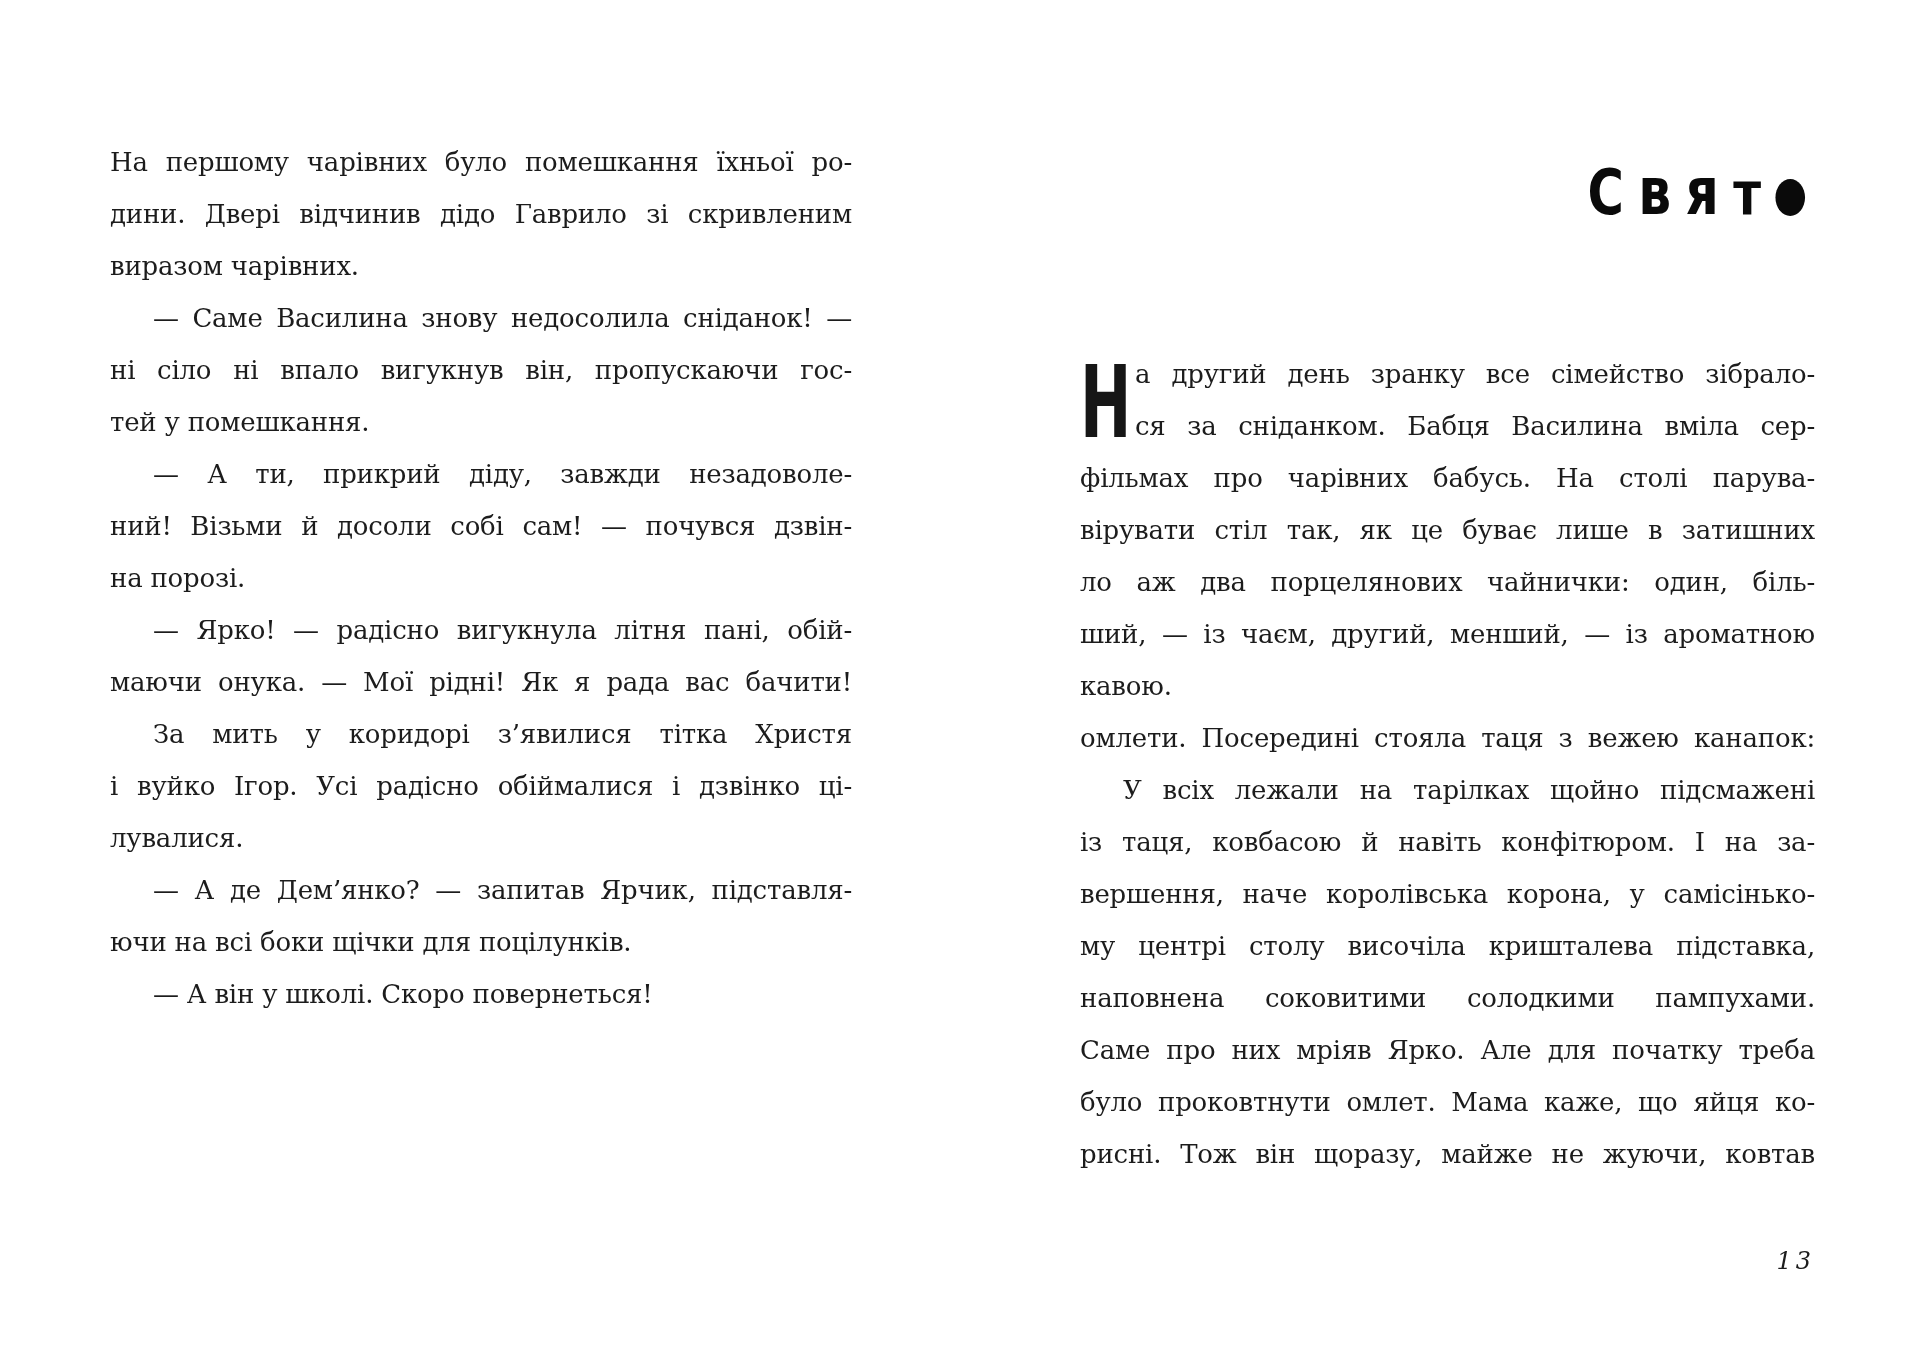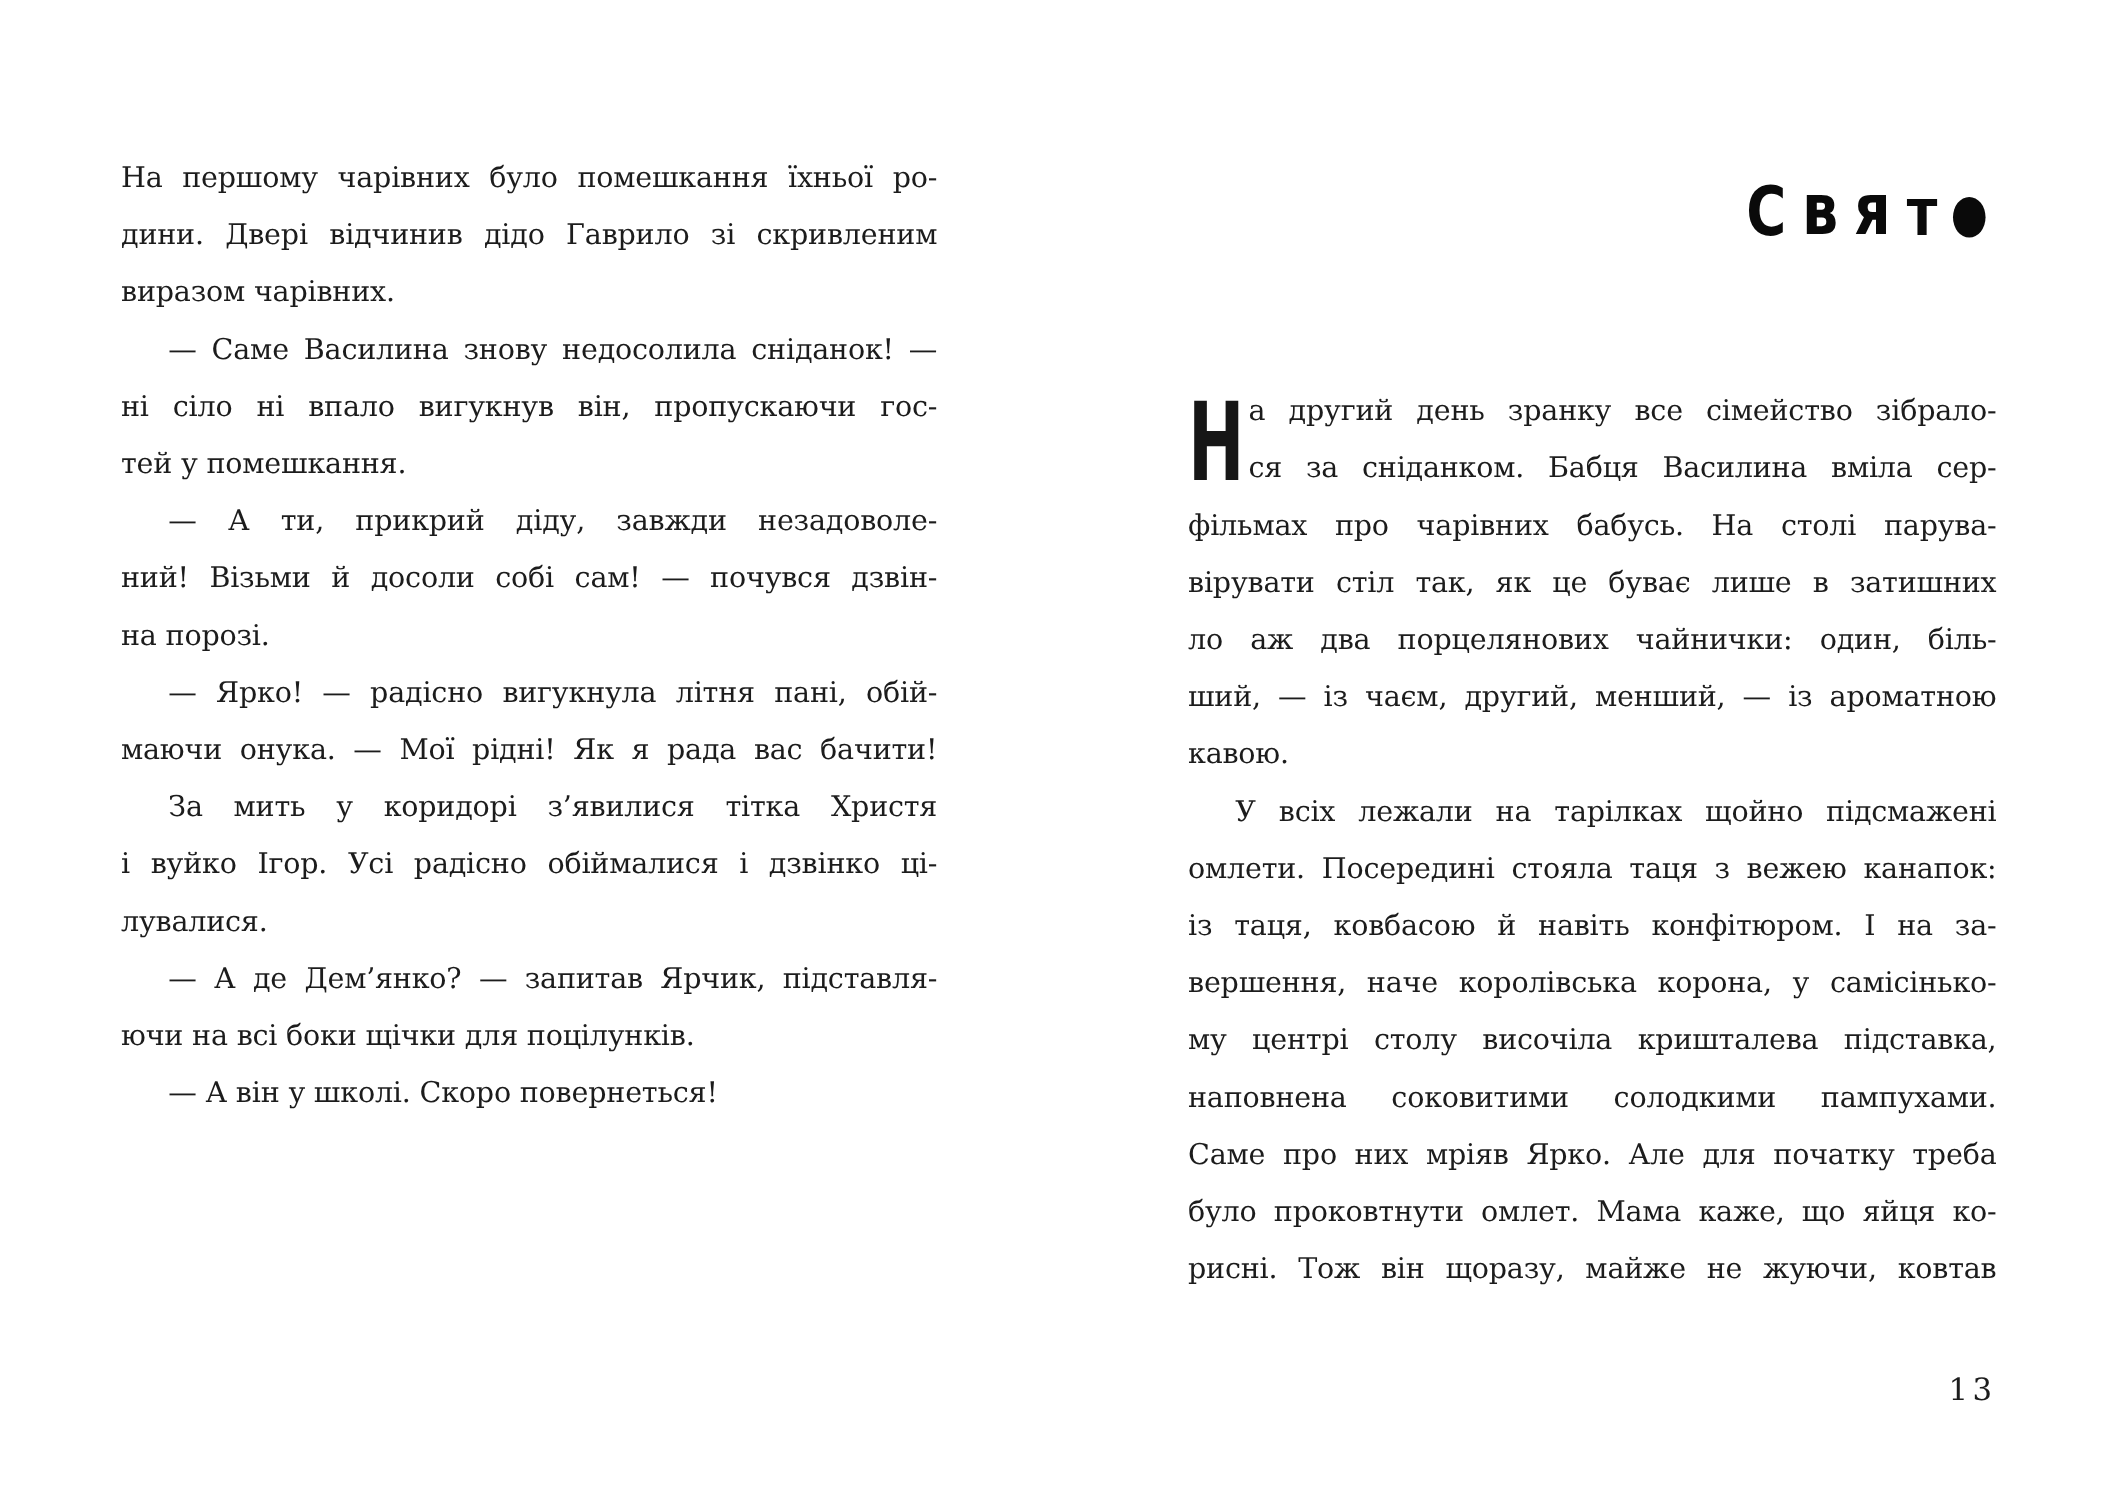--- a/index.html
+++ b/index.html
@@ -80,23 +80,24 @@
     transform: scaleX(0.62);
     transform-origin: 0 0;
   }
 
   
   .page-number {
     position: absolute;
     right: 105px;
     top: 1247px;
     font-family: "DejaVu Serif", serif;
-    font-size: 28px;
+    font-size: 24px;
     letter-spacing: 4px;
     color: #1c1c1c;
+    font-style: italic;
   }
 </style>
 </head>
 <body>
 
 <div class="spread">
 
   <div class="page-text left-col">
     <div class="ln">На першому чарівних було помешкання їхньої ро-</div>
     <div class="ln">дини. Двері відчинив дідо Гаврило зі скривленим</div>
@@ -131,22 +132,22 @@
     <div class="dropcap">
         <span>Н</span>
       </div>
     <div class="ln">а другий день зранку все сімейство зібрало-</div>
     <div class="ln">ся за сніданком. Бабця Василина вміла сер-</div>
     <div class="ln">фільмах про чарівних бабусь. На столі парува-</div>
     <div class="ln">вірувати стіл так, як це буває лише в затишних</div>
     <div class="ln">ло аж два порцелянових чайнички: один, біль-</div>
     <div class="ln">ший, — із чаєм, другий, менший, — із ароматною</div>
     <div class="ln last">кавою.</div>
+    <div class="ln">омлети. Посередині стояла таця з вежею канапок:</div>
     <div class="ln ind">У всіх лежали на тарілках щойно підсмажені</div>
-    <div class="ln">омлети. Посередині стояла таця з вежею канапок:</div>
     <div class="ln">із таця, ковбасою й навіть конфітюром. І на за-</div>
     <div class="ln">вершення, наче королівська корона, у самісінько-</div>
     <div class="ln">му центрі столу височіла кришталева підставка,</div>
     <div class="ln">наповнена соковитими солодкими пампухами.</div>
     <div class="ln">Саме про них мріяв Ярко. Але для початку треба</div>
     <div class="ln">було проковтнути омлет. Мама каже, що яйця ко-</div>
     <div class="ln">рисні. Тож він щоразу, майже не жуючи, ковтав</div>
   </div>
 
   <div class="page-number">13</div>

